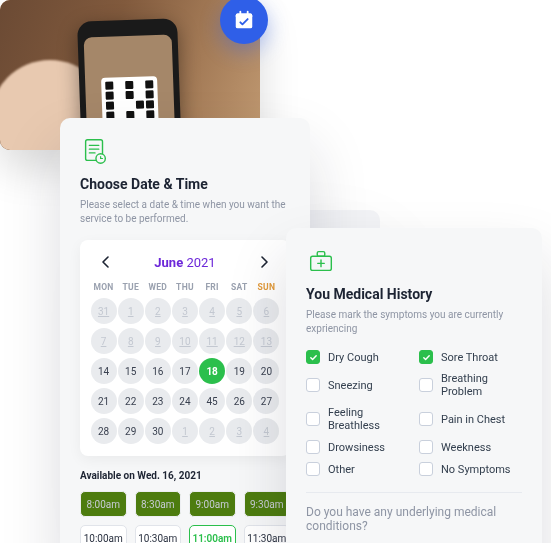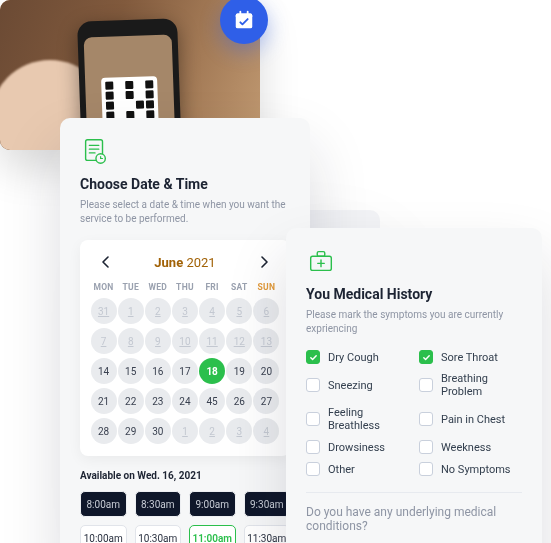--- a/index.html
+++ b/index.html
@@ -48,42 +48,42 @@
   .card-title { font-size:14px; font-weight:700; color:#1d2433; }
   .card-sub { font-size:10px; color:#8e95a4; line-height:1.4; }
 
   
   .cal-card { left: 60px; top: 118px; width: 250px; }
   .cal-top {
     background:#fff; border-radius:8px; margin-top:4px; padding: 8px 6px 12px;
     box-shadow: 0 4px 14px rgba(0,0,0,.05);
   }
   .month-row { display:flex; align-items:center; justify-content:space-between; padding: 4px 10px 10px; }
-  .month-name { font-size:13px; color:#a16207; }
+  .month-name { font-size:13px; color:#6d28d9; }
   .month-name b { font-weight:700; }
   .chev { width:20px; height:20px; display:flex; align-items:center; justify-content:center; color:#1d2433; cursor:pointer; }
   .dow { display:grid; grid-template-columns: repeat(7,1fr); margin: 0 4px; }
   .dow span { font-size:8.5px; letter-spacing:.3px; font-weight:700; text-align:center; color:#9aa1af; padding-bottom:6px; }
   .dow span:last-child { color:#e29a3a; }
   .grid { display:grid; grid-template-columns: repeat(7,1fr); row-gap:4px; margin: 0 4px; }
   .cell { width:26px; height:26px; margin:0 auto; border-radius:50%; font-size:10px; color:#3a4150; display:flex; align-items:center; justify-content:center; cursor:pointer; }
   .cell.muted { background:#e9ebee; color:#c3c8d1; cursor:default;text-decoration:underline; }
   .cell.live { background:#e9ebee; }
   .cell.sel { background:#2bbf4c; color:#fff; font-weight:700; }
 
   .avail { margin-top:14px; }
   .avail-title { font-size:10px; font-weight:700; color:#1d2433; margin-bottom:10px; }
   .slot-row { display:grid; grid-template-columns: repeat(4,1fr); gap:8px; margin-bottom:8px; }
   .slot {
     height:26px; border-radius:5px; font-size:10px; display:flex; align-items:center; justify-content:center;
     background:#fff; border:1px solid #edeff2; color:#b9bec9;
   }
   .slot.act { color:#2a3140; border-color:#e1e4ea; cursor:pointer; }
   .slot.sel { color:#2bbf4c; border-color:#2bbf4c; font-weight:600; cursor:pointer; }
-  .slot.dis { background:#0f172a; border-color:#edeff2; color:#c6cbd4; }
+  .slot.dis { background:#4d7c0f; border-color:#edeff2; color:#c6cbd4; }
 
   
   .med-card { left: 286px; top: 228px; width: 256px; padding-bottom: 22px; }
   .check-grid { display:grid; grid-template-columns: 1fr 1fr; column-gap: 10px; row-gap: 8px; }
   .check { display:flex; align-items:center; gap:8px; font-size:11px; color:#34404f; }
   .cbox { width:14px; height:14px; border-radius:3px; border:1px solid #c9d0dc; background:#fff; display:flex; align-items:center; justify-content:center; flex:none; }
   .cbox.checked { background:#2bbf4c; border-color:#2bbf4c; }
   .divider { border:none; border-top:1px solid #e7eaef; margin: 16px 0 12px; }
   .subq { font-size:12px; color:#8e95a4; margin-bottom: 24px; }
 

